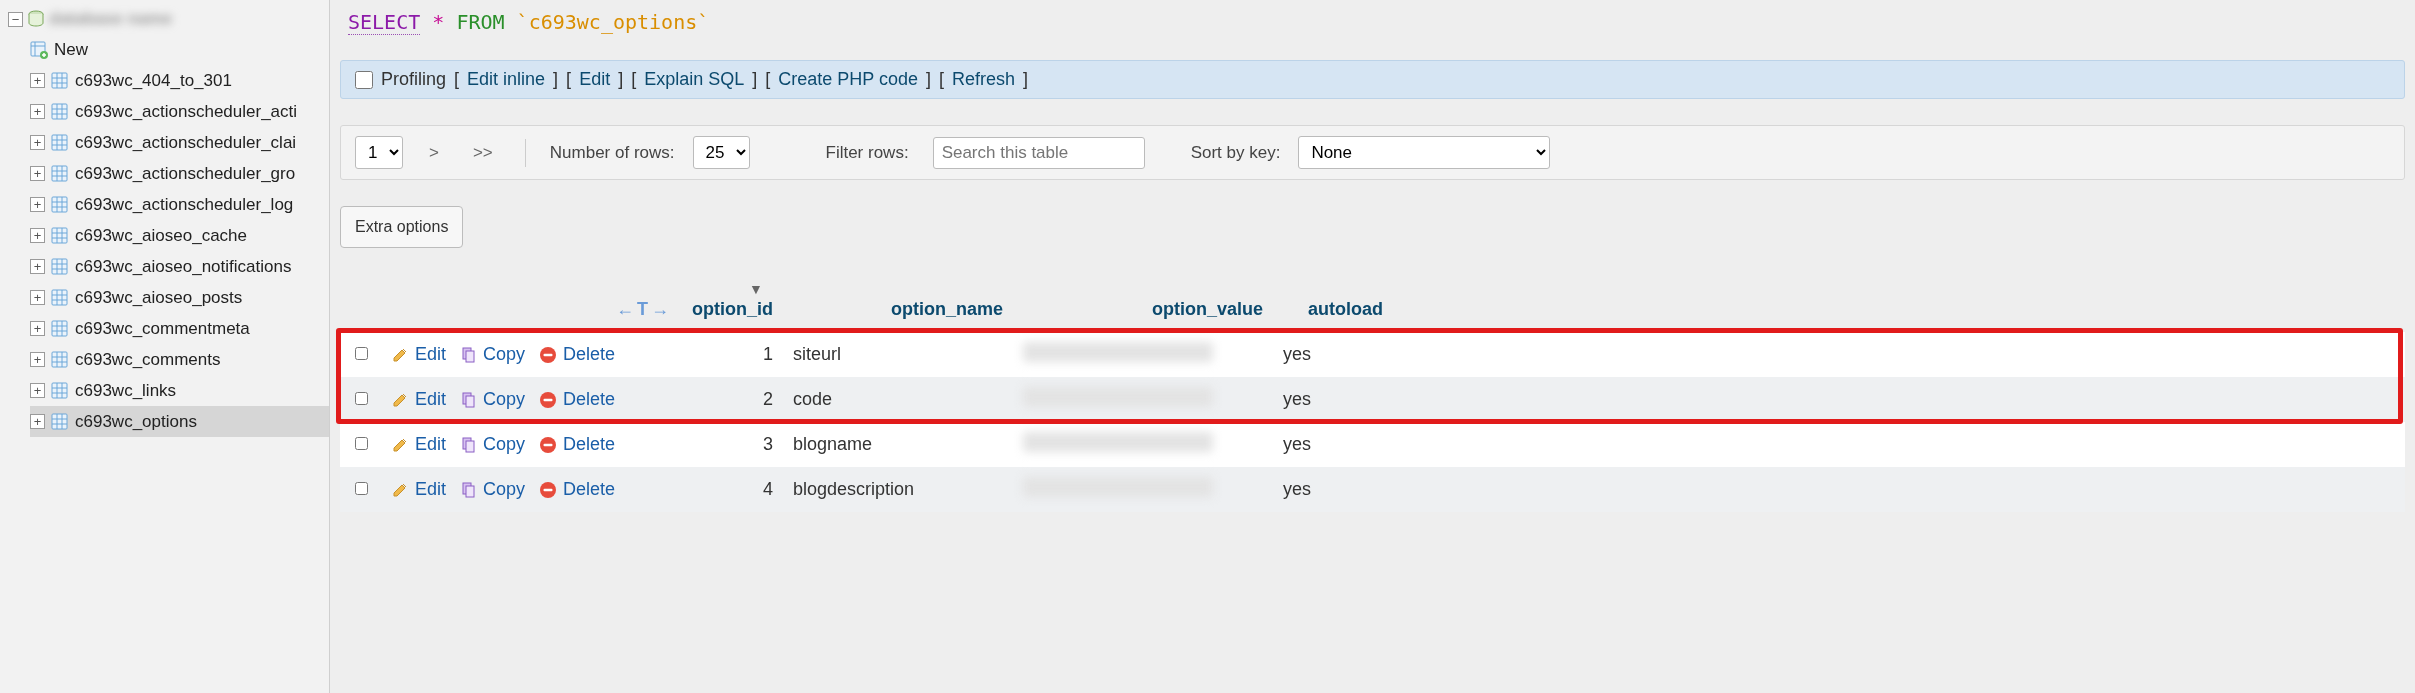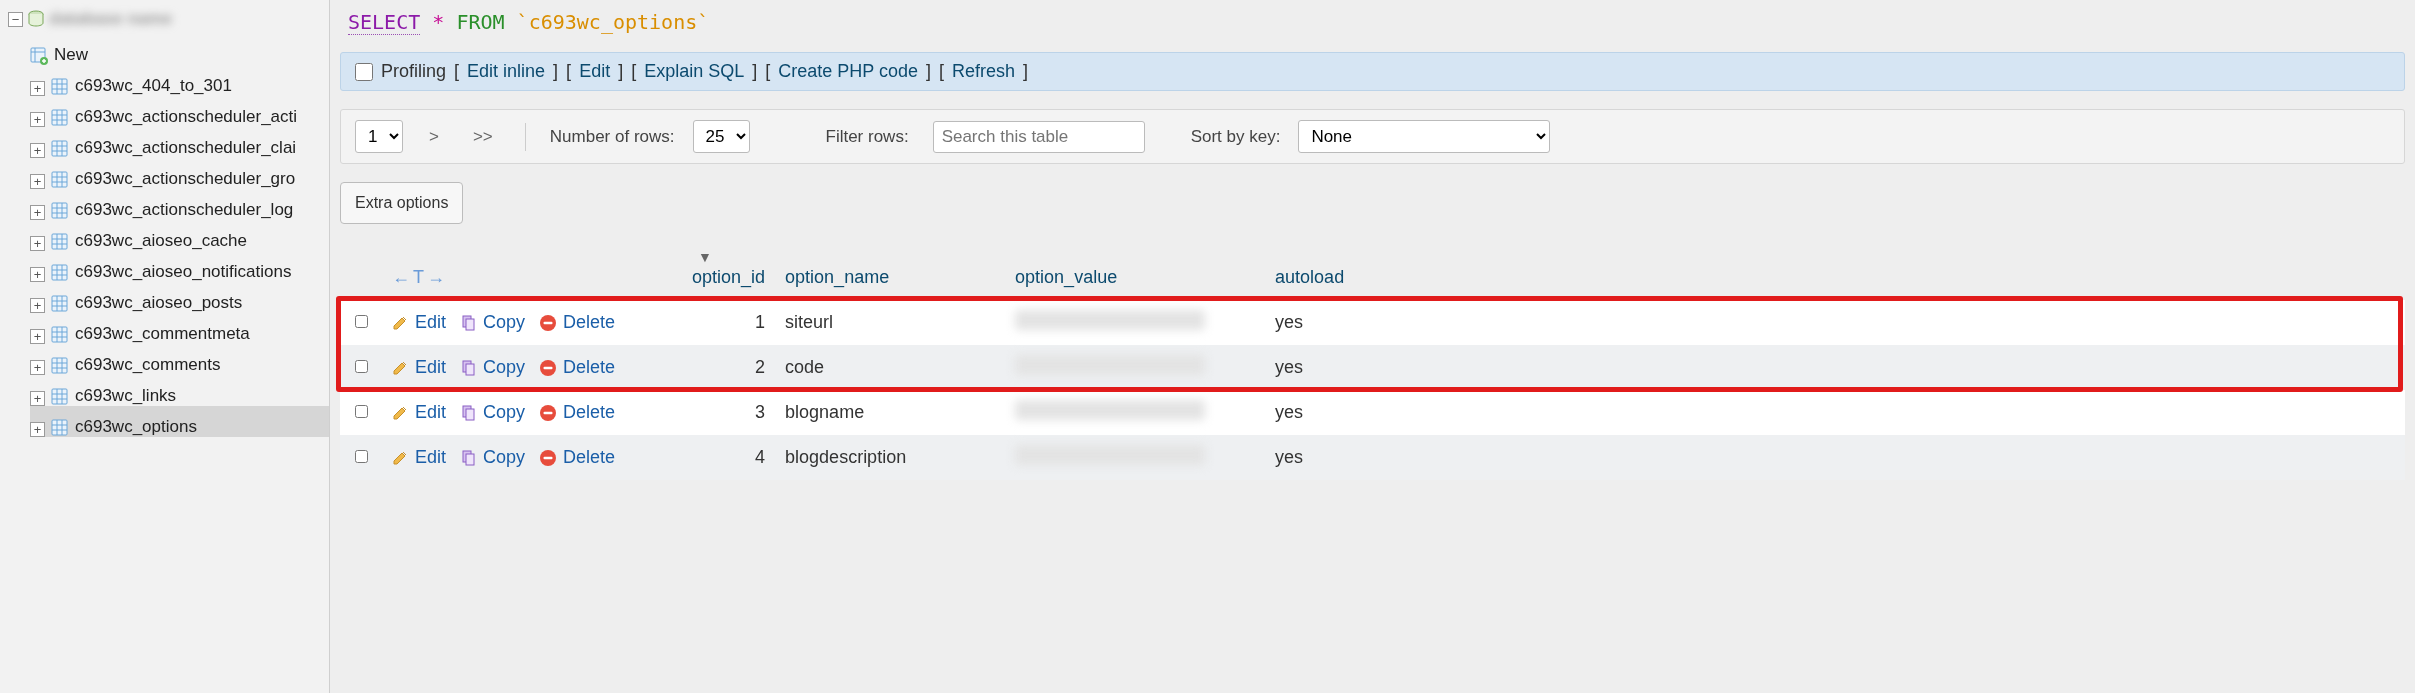--- a/index.html
+++ b/index.html
@@ -24,21 +24,21 @@
   .tree-root {
     display: flex;
     align-items: center;
     padding-left: 6px;
     height: 30px;
     gap: 4px;
   }
   .tree-children { padding-left: 28px; }
   .tree-item {
     display: flex;
-    align-items: flex-end;
+    align-items: center;
     height: 31px;
     gap: 6px;
     white-space: nowrap;
     color: #333;
     cursor: pointer;
     padding-right: 4px;
   }
   .tree-item.selected { background: #d6d6d6; }
   .expand-box {
     width: 15px; height: 15px;
@@ -58,20 +58,21 @@
     color: #999;
     font-weight: 600;
   }
 
   
   .main {
     flex: 1;
     display: flex;
     flex-direction: column;
     background: #eeeeee;
+    gap: 8px;
   }
   .sql-area {
     padding: 10px 18px 18px 18px;
     font-family: Menlo, Consolas, monospace;
     font-size: 20px;
   }
   .sql-select { color: #8c1aa8; border-bottom: 1px dotted #9a4fb3; }
   .sql-star   { color: #c60e95; }
   .sql-from   { color: #2a8f2a; }
   .sql-table  { color: #d98e00; }
@@ -136,23 +137,23 @@
   }
 
   
   .results {
     margin: 0 10px;
     border-collapse: collapse;
     width: calc(100% - 20px);
     font-size: 18px;
   }
   .results thead th {
-    text-align: left;
+    text-align: right;
     color: #1a5ea8;
-    font-weight: 400;
+    font-weight: 700;
     padding: 8px 10px 12px 10px;
     border-bottom: 3px solid #d44; 
     border-bottom: none;
     vertical-align: bottom;
   }
   .header-arrows { color: #6a9bd8; font-size: 18px; letter-spacing: 3px; }
   .sort-caret { color:#666; font-size:14px; margin-left:6px; }
   .results tbody tr:nth-child(odd){ background:#fff; }
   .results tbody tr:nth-child(even){ background:#eef0f2; }
   .results td {

